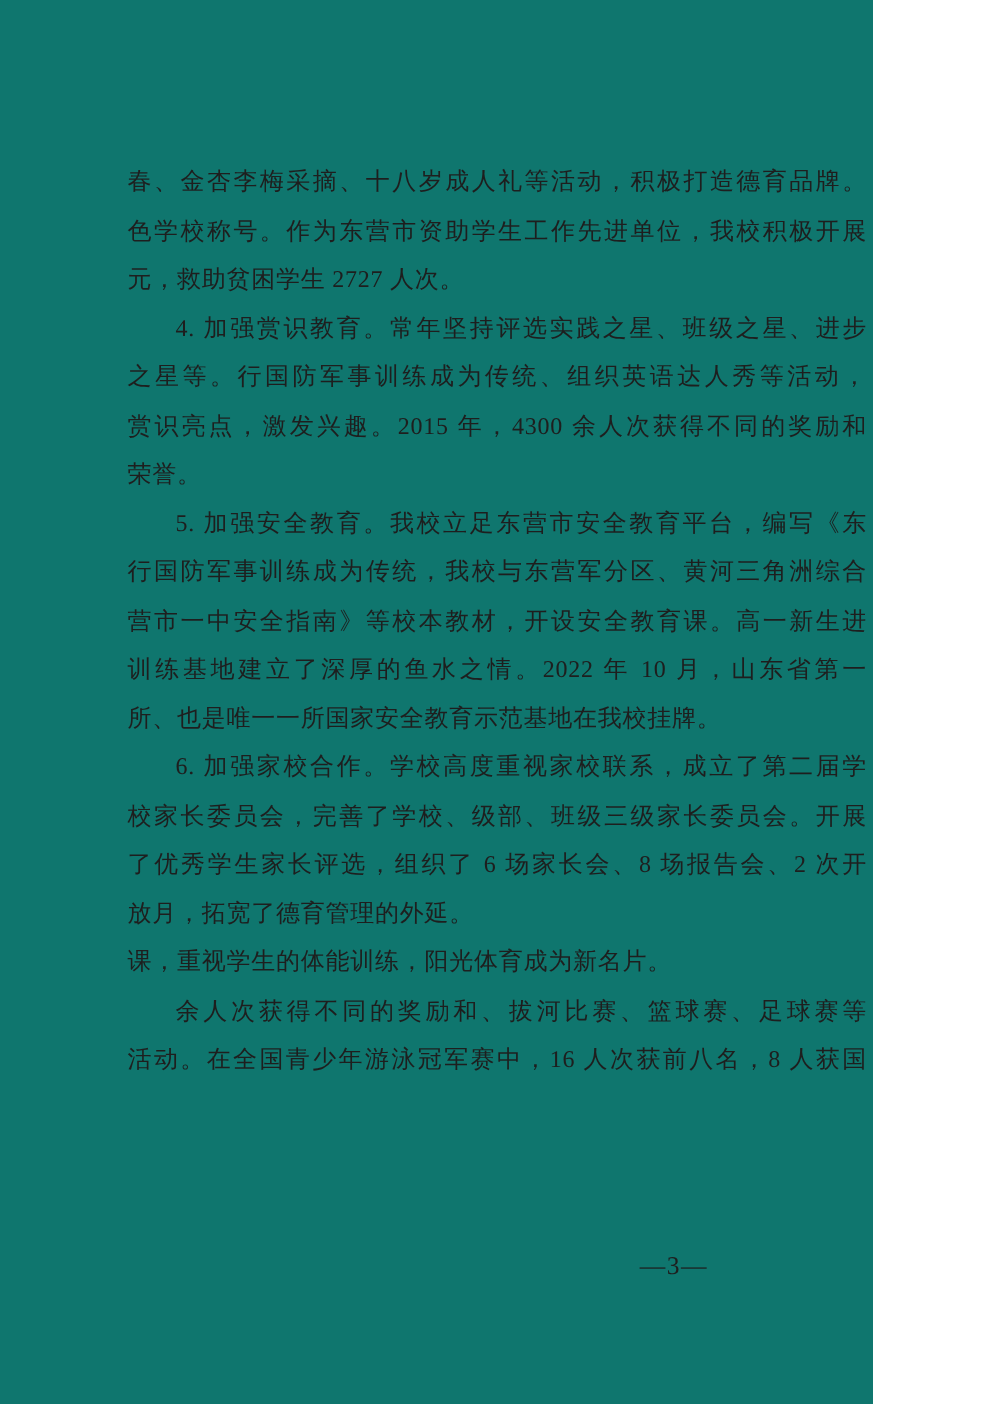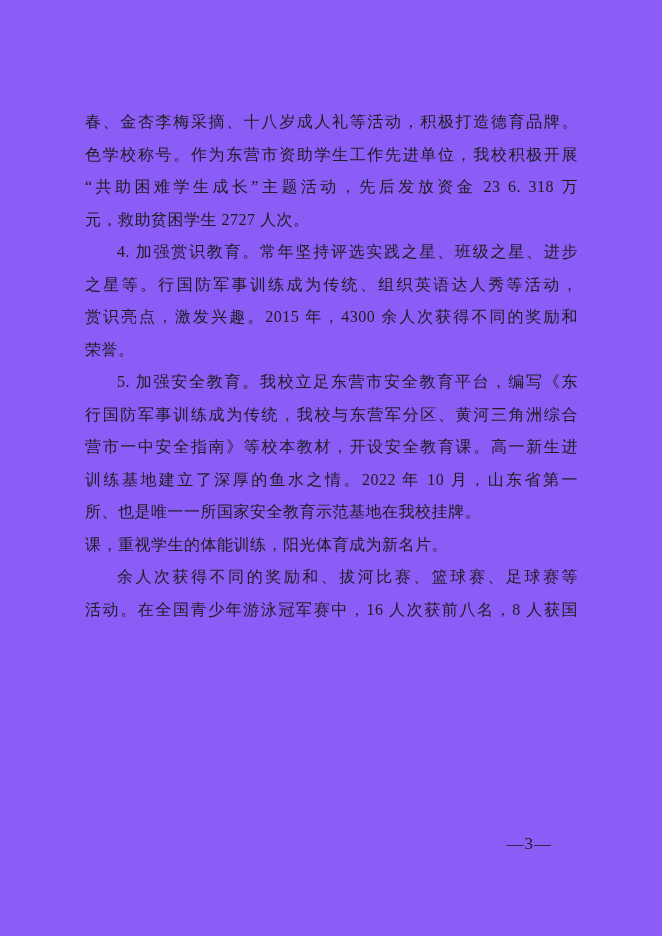--- a/index.html
+++ b/index.html
@@ -2,23 +2,23 @@
 <html><head>
 <meta charset="utf-8">
 <style>
   html, body {
     margin: 0;
     padding: 0;
     background: #ffffff;
   }
   .page {
     position: relative;
-    width: 662px;
+    width: 582px;
     height: 936px;
-    background: #8b5cf6;
+    background: #0f766e;
     overflow: hidden;
     font-family: "Liberation Serif", "DejaVu Serif", serif;
     color: #1e1e1e;
   }
   .content {
     position: absolute;
     left: 85px;
     top: 106px;
     width: 493px;
   }
@@ -54,39 +54,44 @@
 </style>
 </head>
 <body>
 
 <div class="page">
   <div class="content">
 
     <div class="para">
       <div class="line full">春、金杏李梅采摘、十八岁成人礼等活动，积极打造德育品牌。</div>
       <div class="line full">色学校称号。作为东营市资助学生工作先进单位，我校积极开展</div>
-      <div class="line full">“共助困难学生成长”主题活动，先后发放资金 23 6. 318 万</div>
       <div class="line">元，救助贫困学生 2727 人次。</div>
     </div>
 
     <div class="para">
       <div class="line full indent">4. 加强赏识教育。常年坚持评选实践之星、班级之星、进步</div>
       <div class="line full">之星等。行国防军事训练成为传统、组织英语达人秀等活动，</div>
       <div class="line full">赏识亮点，激发兴趣。2015 年，4300 余人次获得不同的奖励和</div>
       <div class="line">荣誉。</div>
     </div>
 
     <div class="para">
       <div class="line full indent">5. 加强安全教育。我校立足东营市安全教育平台，编写《东</div>
       <div class="line full">行国防军事训练成为传统，我校与东营军分区、黄河三角洲综合</div>
       <div class="line full">营市一中安全指南》等校本教材，开设安全教育课。高一新生进</div>
       <div class="line full">训练基地建立了深厚的鱼水之情。2022 年 10 月，山东省第一</div>
       <div class="line">所、也是唯一一所国家安全教育示范基地在我校挂牌。</div>
     </div>
 
+    <div class="para">
+      <div class="line full indent">6. 加强家校合作。学校高度重视家校联系，成立了第二届学</div>
+      <div class="line full">校家长委员会，完善了学校、级部、班级三级家长委员会。开展</div>
+      <div class="line full">了优秀学生家长评选，组织了 6 场家长会、8 场报告会、2 次开</div>
+      <div class="line">放月，拓宽了德育管理的外延。</div>
+    </div>
 
     <div class="para">
       <div class="line">课，重视学生的体能训练，阳光体育成为新名片。</div>
     </div>
 
     <div class="para">
       <div class="line full indent">余人次获得不同的奖励和、拔河比赛、篮球赛、足球赛等</div>
       <div class="line full">活动。在全国青少年游泳冠军赛中，16 人次获前八名，8 人获国</div>
     </div>
 

